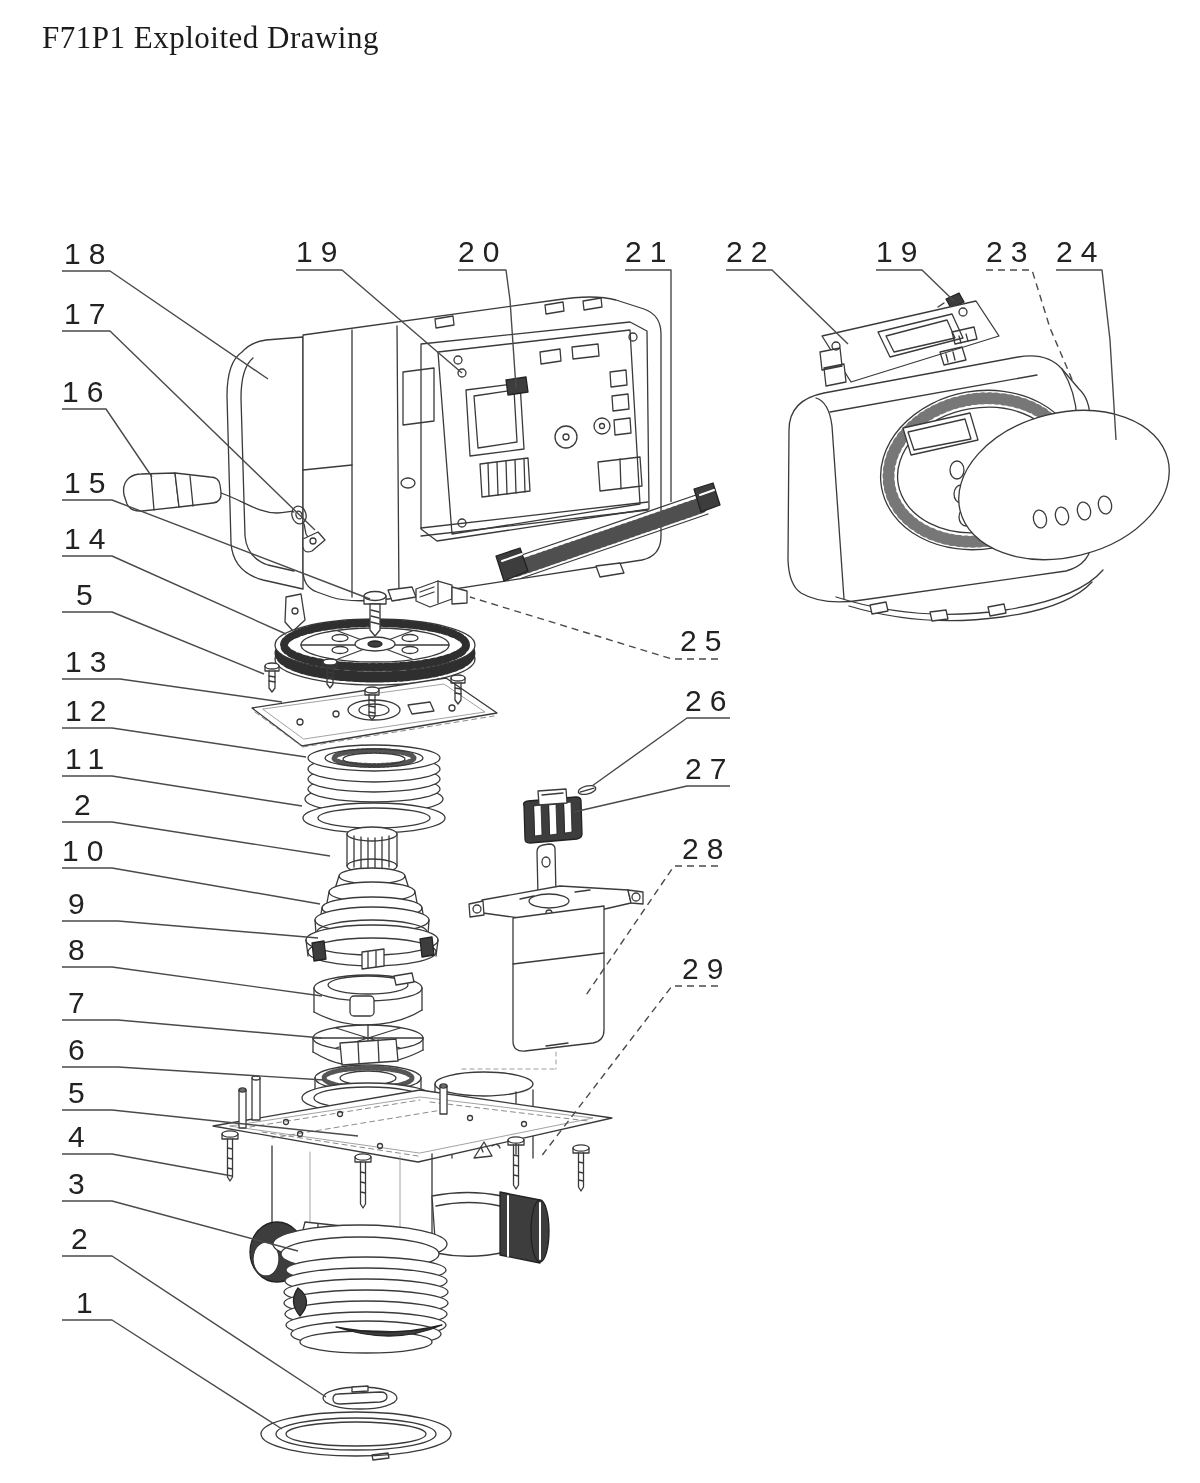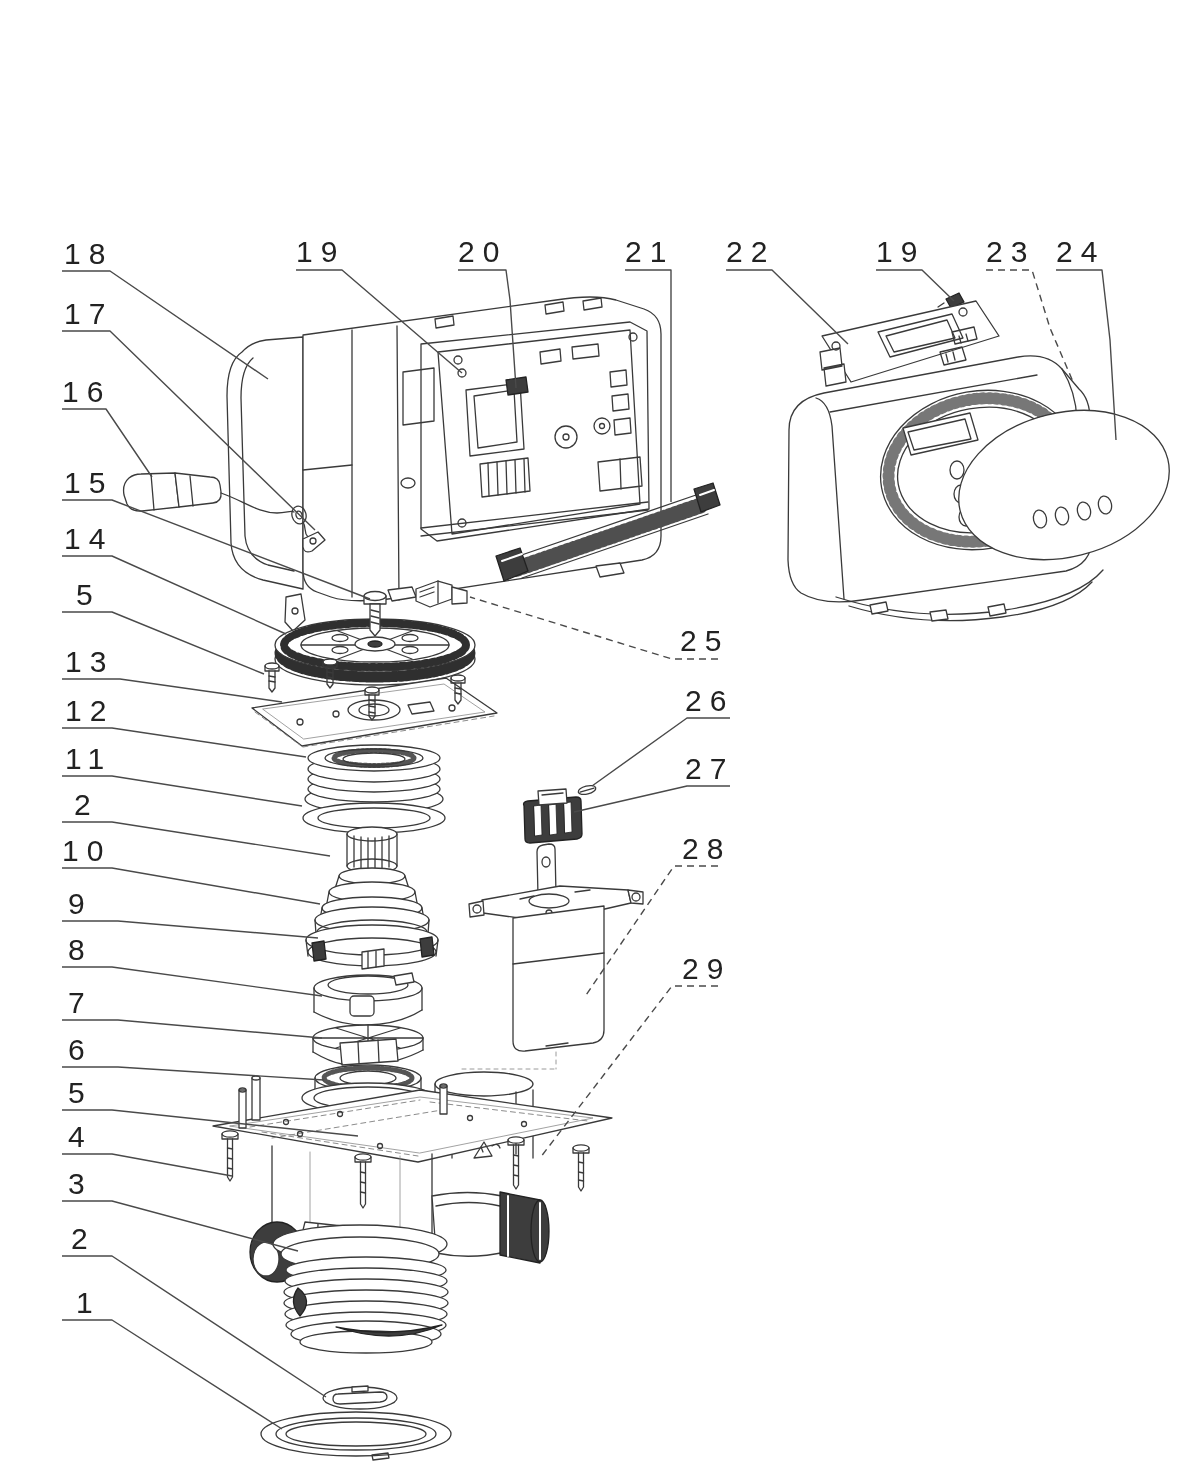--- a/index.html
+++ b/index.html
@@ -24,20 +24,21 @@
   #art .rib{stroke:#4f4f4f;stroke-width:16;stroke-dasharray:2.5 3.5;}
   #art .grey{stroke:#9a9a9a;stroke-width:1;stroke-dasharray:4 4;}
   .lead{fill:none;stroke:#4a4a4a;stroke-width:1.4;stroke-linejoin:round;}
   .lead.dash{stroke-dasharray:7 5;}
   .num{font-family:"Liberation Sans",sans-serif;font-size:30px;fill:#222;letter-spacing:8px;}
 </style>
 </head>
 <body>
 
 <div class="page">
+  <div class="title">F71P1 Exploited Drawing</div>
 
   <svg width="1200" height="1483" viewBox="0 0 1200 1483">
     <g id="art">
 
       <g>
         <path class="f" d="M242,352 Q227,362 227,396 L231,543 Q233,572 263,580 L303,589 L303,337 L266,340 Q251,342 242,352 Z"></path>
         <path d="M253,358 Q241,368 241,398 L245,536 Q247,558 268,565 L294,571"></path>
         <path class="f" d="M303,335 L556,300 Q594,294 616,300 L644,309 Q661,315 661,334 L661,536 Q661,556 642,560 L396,598 Q352,604 331,597 L317,592 Q303,587 303,570 Z"></path>
         <path d="M352,330 L352,597"></path>
         <path d="M397,326 L399,600"></path>

